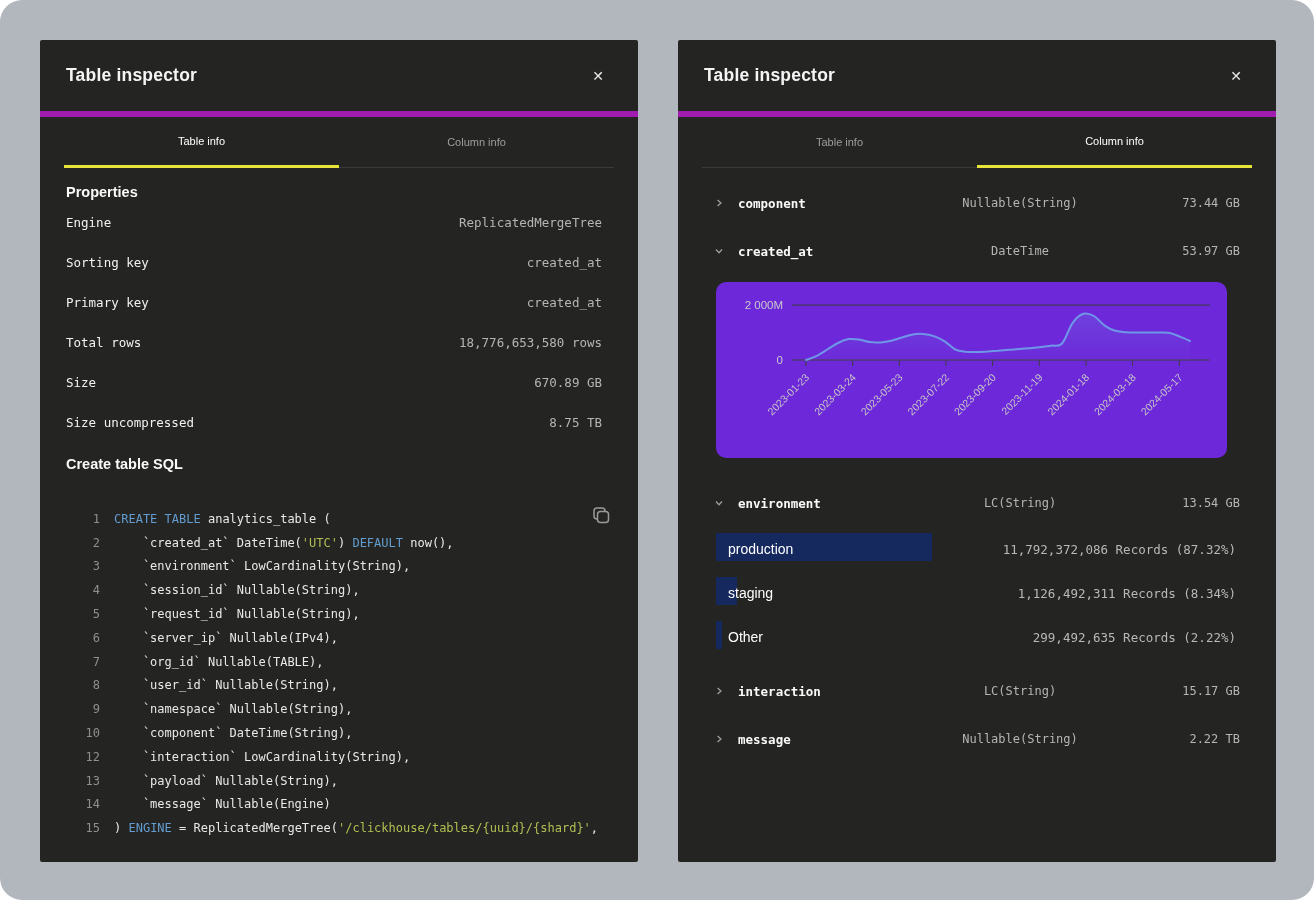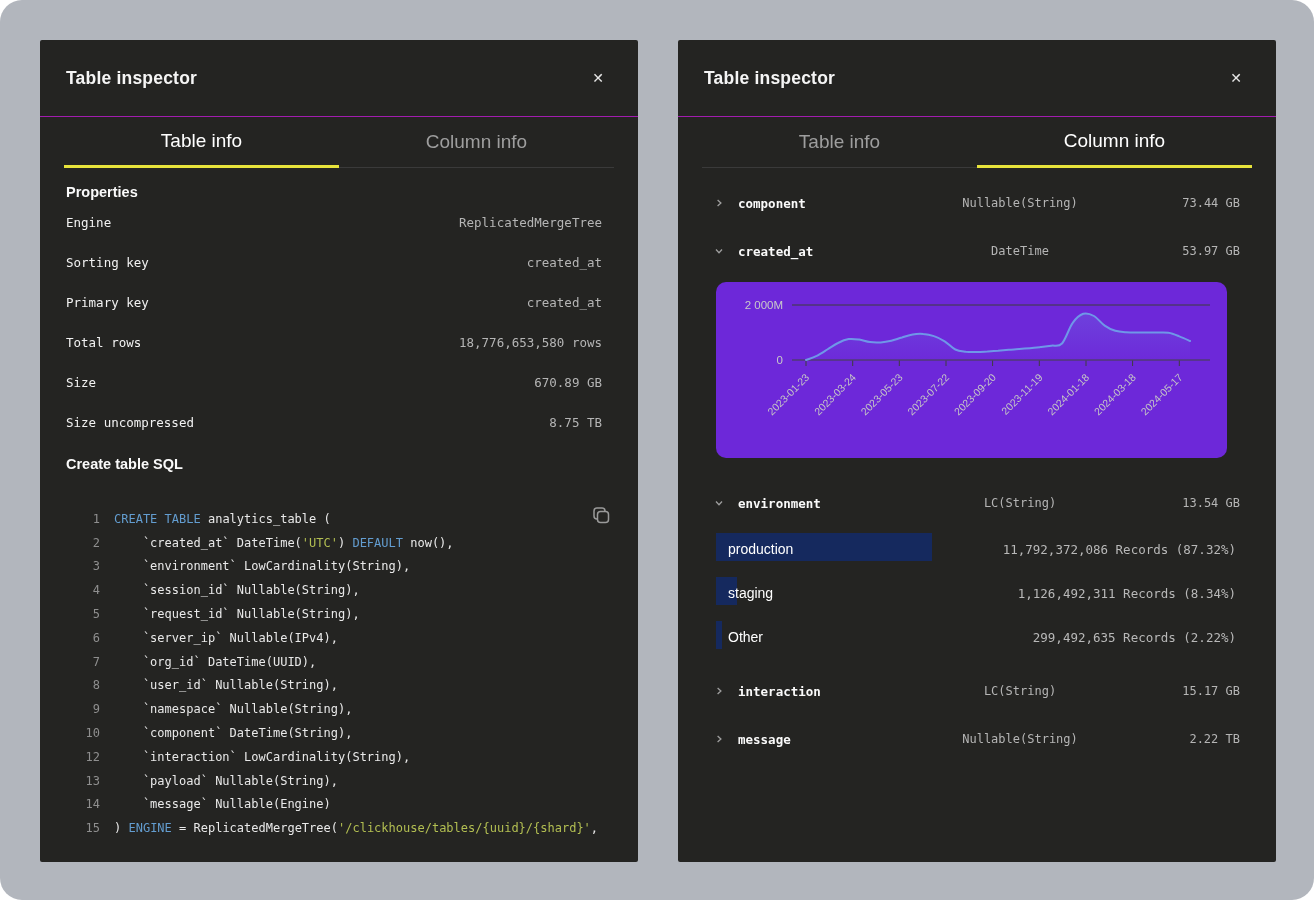--- a/index.html
+++ b/index.html
@@ -4,25 +4,25 @@
 <style>
   :root{
     --accent:#e7e33b; --navy:#15295e; --chart-line:#6f97e8;
     --kw:#639dd0; --str:#b3bf52;
   }
   *{box-sizing:border-box;margin:0;padding:0;}
   html,body{width:1314px;height:900px;background:#ffffff;font-family:"Liberation Sans",sans-serif;}
   .canvas{position:absolute;left:0;top:0;width:1314px;height:900px;background:#b2b6bd;border-radius:22px;overflow:hidden;}
   .modal{position:absolute;top:40px;width:598px;height:822px;background:#242422;color:#f5f5f5;overflow:hidden;border-radius:2px;}
   .modal.left{left:40px;} .modal.right{left:678px;}
-  .mh{height:77px;display:flex;align-items:center;padding:0 26px;border-bottom:1px solid #a21caf;}
+  .mh{height:77px;display:flex;align-items:center;padding:0 26px;border-bottom:6px solid #a21caf;}
   .mh .title{font-size:17.5px;font-weight:bold;letter-spacing:.2px;}
   .close-btn{margin-left:auto;width:28px;height:28px;background:none;border:none;color:#e8e8e8;font-size:14px;cursor:pointer;display:flex;align-items:center;justify-content:center;}
   .tabbar{display:flex;height:51px;padding:0 24px;}
-  .tab{flex:1;display:flex;align-items:center;justify-content:center;font-size:19px;color:#9e9e9e;border-bottom:1px solid #3a3a3a;cursor:pointer;background:none;}
+  .tab{flex:1;display:flex;align-items:center;justify-content:center;font-size:11px;color:#9e9e9e;border-bottom:1px solid #3a3a3a;cursor:pointer;background:none;}
   .tab.active{color:#ffffff;border-bottom:3px solid var(--accent);}
   .content{padding:0 26px;height:694px;overflow:hidden;}
   .sec-h{font-size:14.5px;font-weight:bold;line-height:20px;color:#fafafa;}
   .h-props{margin-top:14px;} .h-sql{margin-top:12px;}
   .prop-row{display:flex;justify-content:space-between;align-items:center;height:40px;font-family:"DejaVu Sans Mono",monospace;font-size:12.5px;}
   .prop-label{color:#f2f2f2;} .prop-value{color:#b5b5b5;padding-right:10px;}
   .sql-block{position:relative;margin-top:33px;font-family:"DejaVu Sans Mono",monospace;font-size:12px;}
   .code-line{display:flex;height:23.8px;align-items:center;}
   .ln{width:34px;text-align:right;color:#8f8f8f;flex:none;}
   .code{padding-left:14px;white-space:pre;color:#e9e9e9;}
@@ -114,21 +114,21 @@
             <div class="code-line">
               <span class="ln">5</span>
               <span class="code"><span class="pl">    `request_id` Nullable(String),</span></span>
             </div>
             <div class="code-line">
               <span class="ln">6</span>
               <span class="code"><span class="pl">    `server_ip` Nullable(IPv4),</span></span>
             </div>
             <div class="code-line">
               <span class="ln">7</span>
-              <span class="code"><span class="pl">    `org_id` DateTime(UUID),</span></span>
+              <span class="code"><span class="pl">    `org_id` Nullable(TABLE),</span></span>
             </div>
             <div class="code-line">
               <span class="ln">8</span>
               <span class="code"><span class="pl">    `user_id` Nullable(String),</span></span>
             </div>
             <div class="code-line">
               <span class="ln">9</span>
               <span class="code"><span class="pl">    `namespace` Nullable(String),</span></span>
             </div>
             <div class="code-line">

